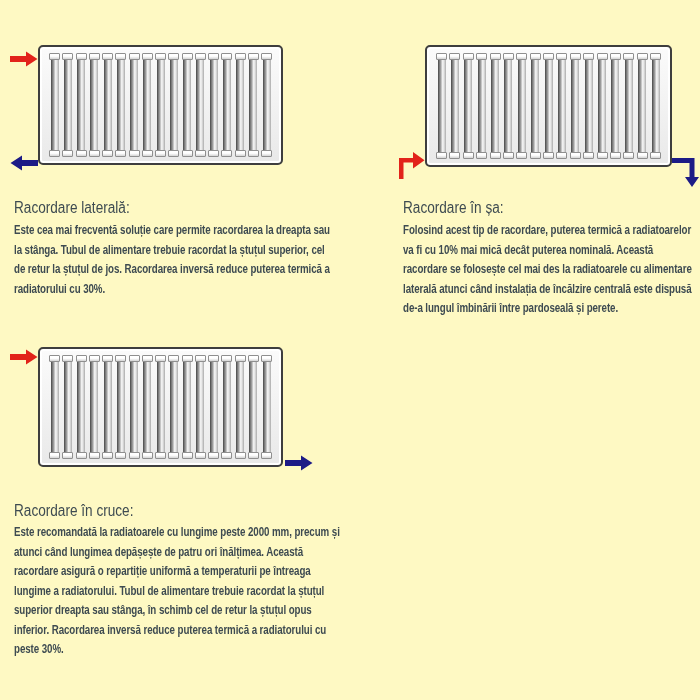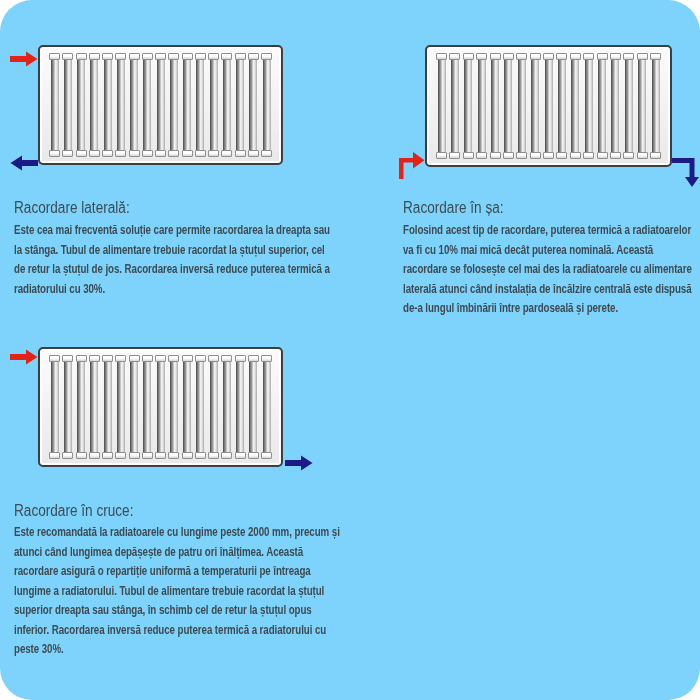--- a/index.html
+++ b/index.html
@@ -3,22 +3,22 @@
 <meta charset="utf-8">
 <style>
   :root{
     --supply:#e2231a;
     --return:#1c1b86;
     --text:#3e4b51;
     --outline:#3e3e3e;
   }
   html,body{margin:0;padding:0;background:#ffffff;}
   .canvas{
-    position:relative;width:700px;height:700px;background:#7dd3fc;overflow:hidden;
-    font-family:"Liberation Sans","DejaVu Sans",sans-serif;color:var(--text);border-radius:32px;
+    position:relative;width:700px;height:700px;background:#fef9c3;overflow:hidden;
+    font-family:"Liberation Sans","DejaVu Sans",sans-serif;color:var(--text);
   }
   
   .radiator{
     position:absolute;box-sizing:border-box;
     border:2px solid var(--outline);border-radius:5px;
     background:linear-gradient(180deg,#fbfbfb,#e9e9e9);
     box-shadow:inset 0 0 0 2px #ffffff;
   }
   .fins{position:absolute;top:6px;bottom:6px;left:9px;right:9px;display:flex;justify-content:space-between;}
   .fin{width:11px;display:flex;flex-direction:column;align-items:center;}

